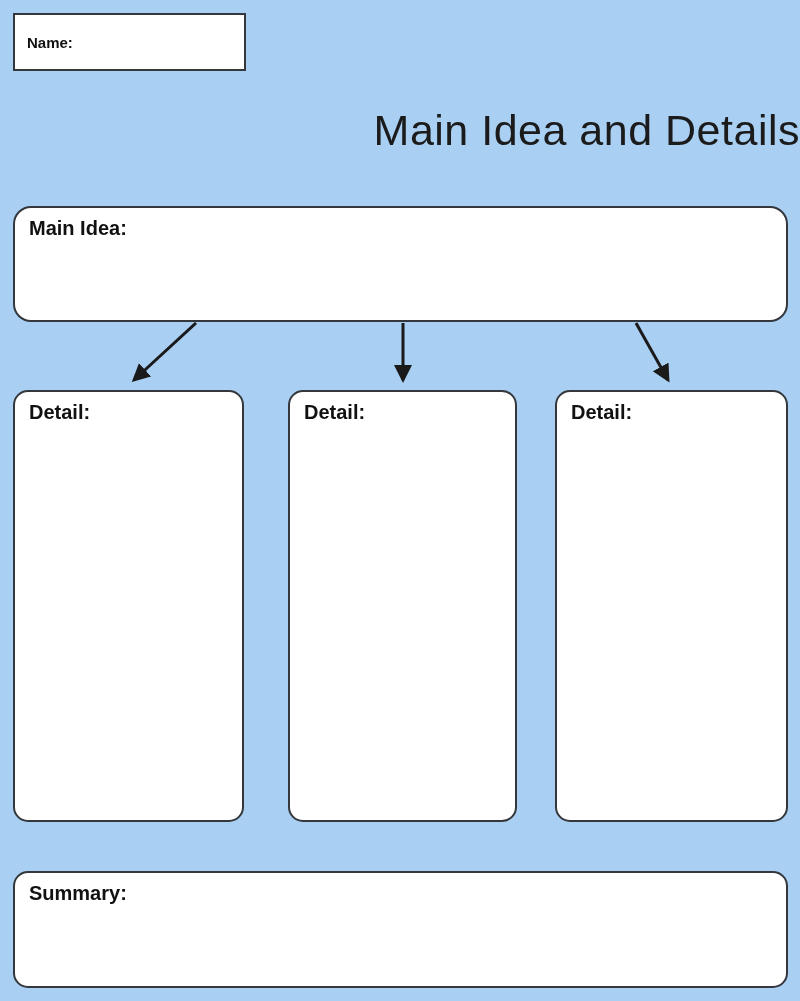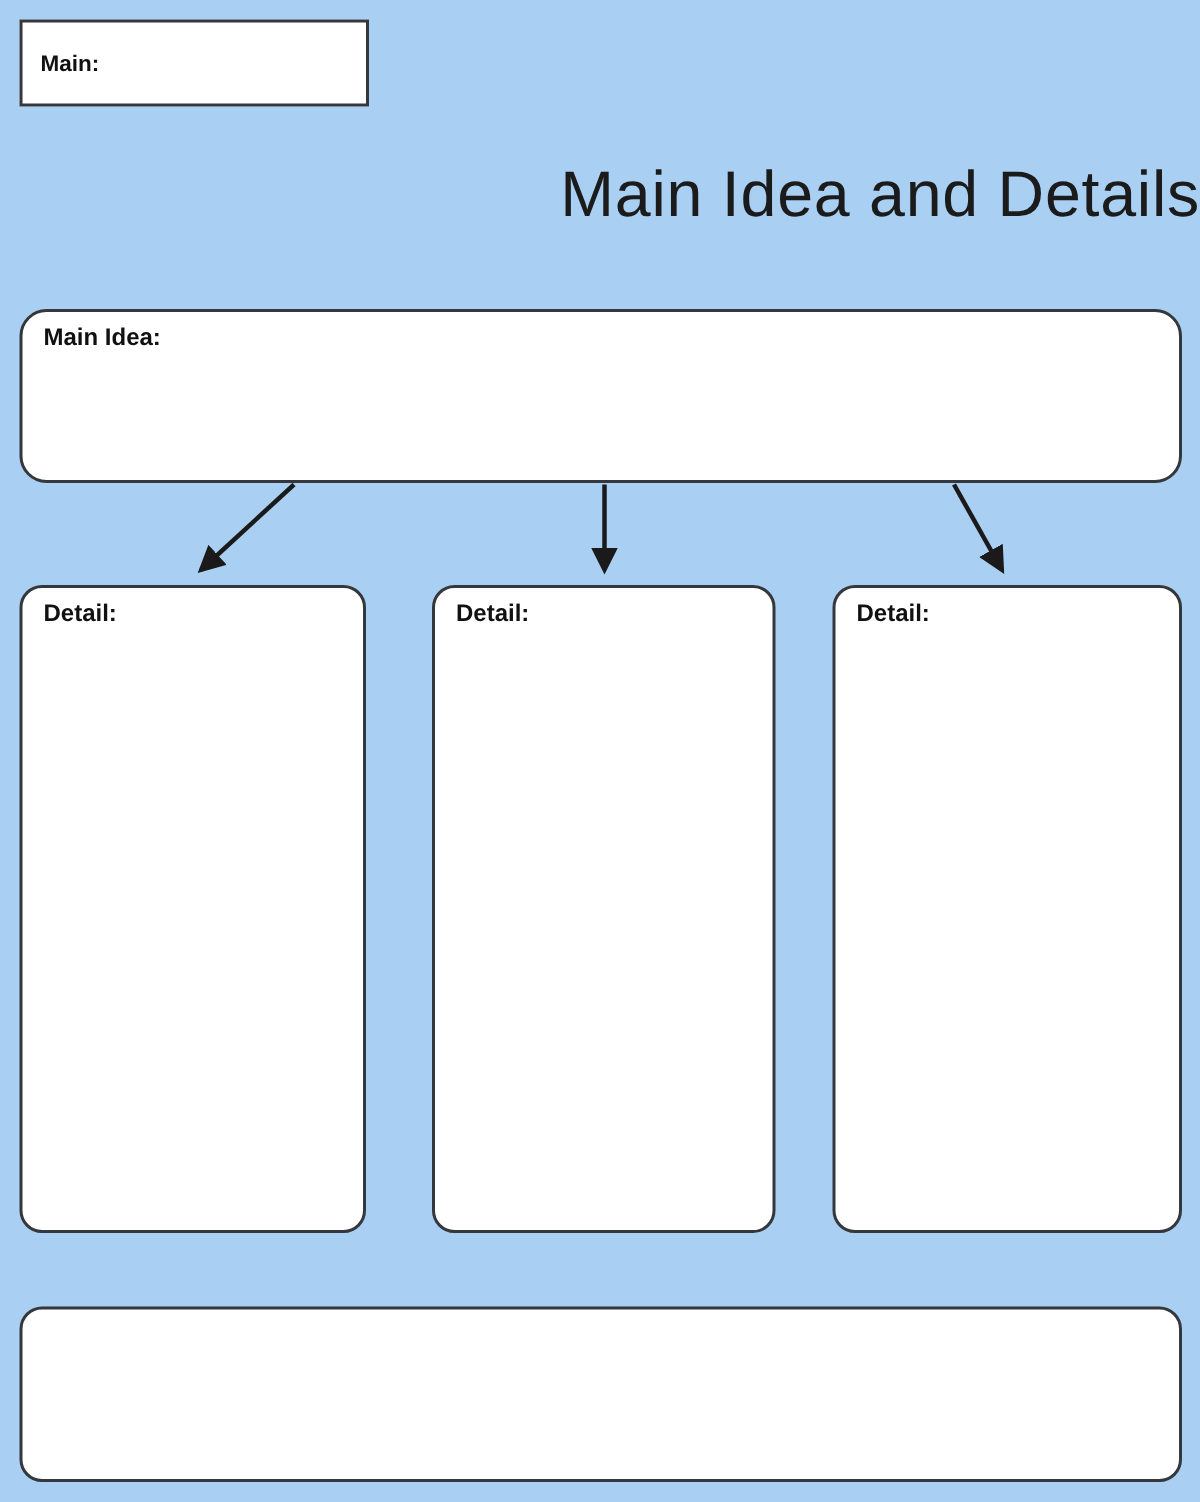--- a/index.html
+++ b/index.html
@@ -19,21 +19,21 @@
     position: absolute;
     background: #ffffff;
     border: 2px solid #34373c;
     box-sizing: border-box;
   }
   .rounded {
     border-radius: 16px;
   }
   .box-label {
     font-weight: bold;
-    font-size: 16px;
+    font-size: 20px;
     color: #111111;
     padding: 9px 0 0 14px;
   }
   .name-box {
     left: 13px;
     top: 13px;
     width: 233px;
     height: 58px;
     display: flex;
     align-items: center;
@@ -87,21 +87,21 @@
     left: 0;
     right: 0;
     top: 32px;
     bottom: 0;
   }
 </style>
 </head>
 <body>
 
 <div class="box name-box">
-  <span class="box-label">Main:</span>
+  <span class="box-label">Name:</span>
   <span></span>
 </div>
 
 <div class="page-title">Main Idea and Details</div>
 
 <div class="box rounded main-idea-box">
   <div class="box-label">Main Idea:</div>
   <div class="write-area"></div>
 </div>
 
@@ -123,14 +123,15 @@
 <div class="box detail-box detail-box-2">
   <div class="box-label">Detail:</div>
   <div class="write-area"></div>
 </div>
 <div class="box detail-box detail-box-3">
   <div class="box-label">Detail:</div>
   <div class="write-area"></div>
 </div>
 
 <div class="box summary-box">
+  <div class="box-label">Summary:</div>
   <div class="write-area"></div>
 </div>
 
 </body></html>

